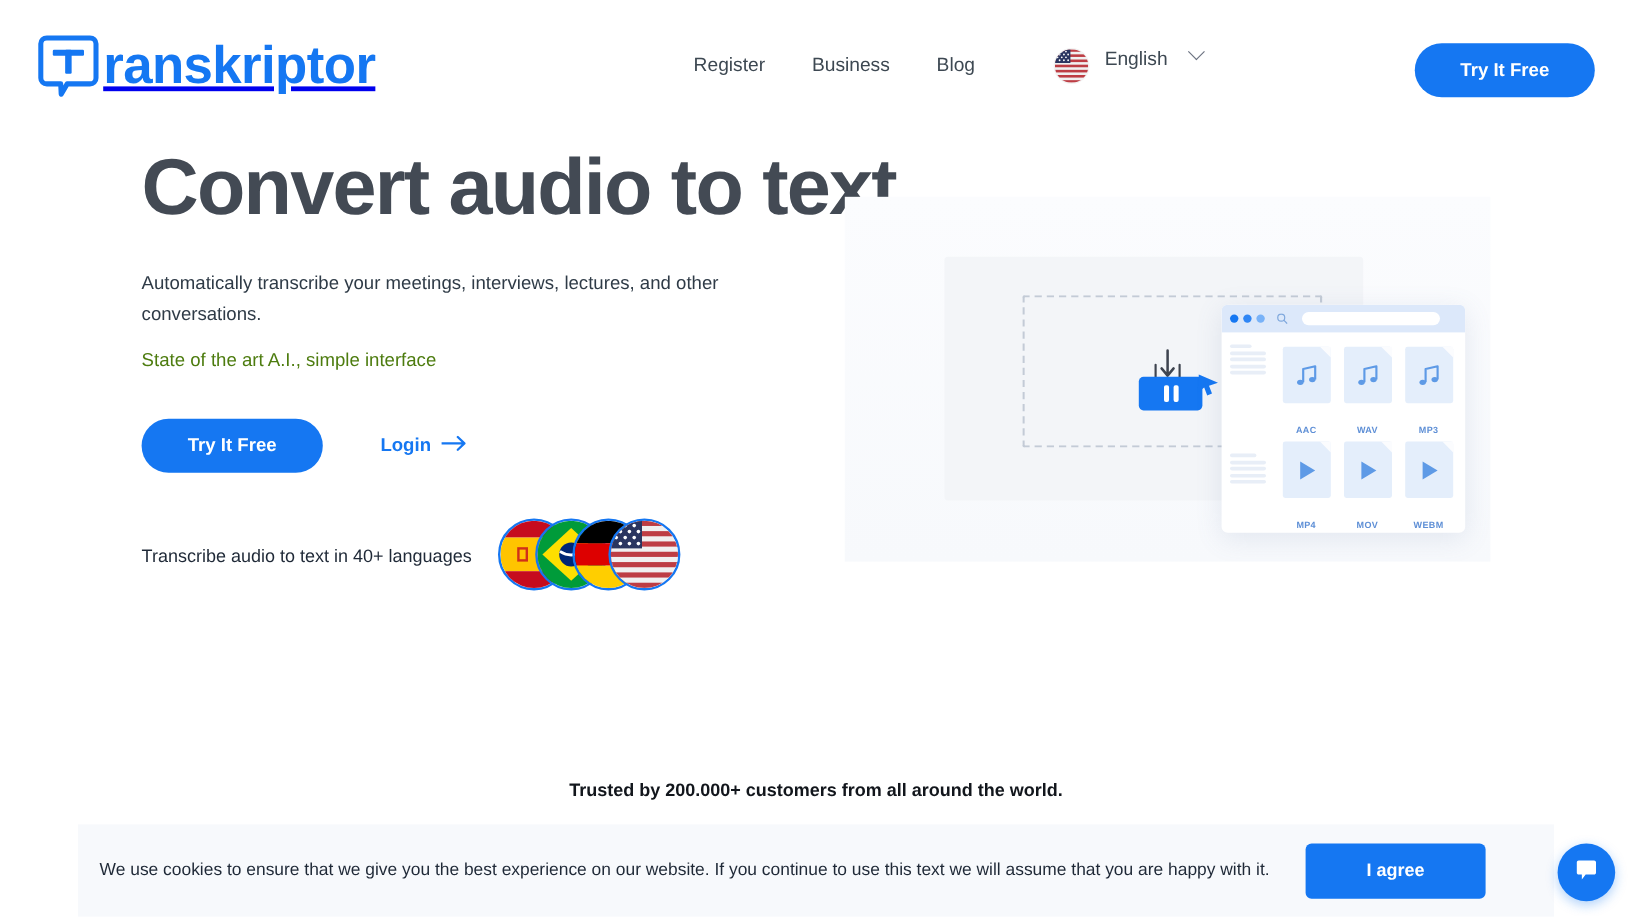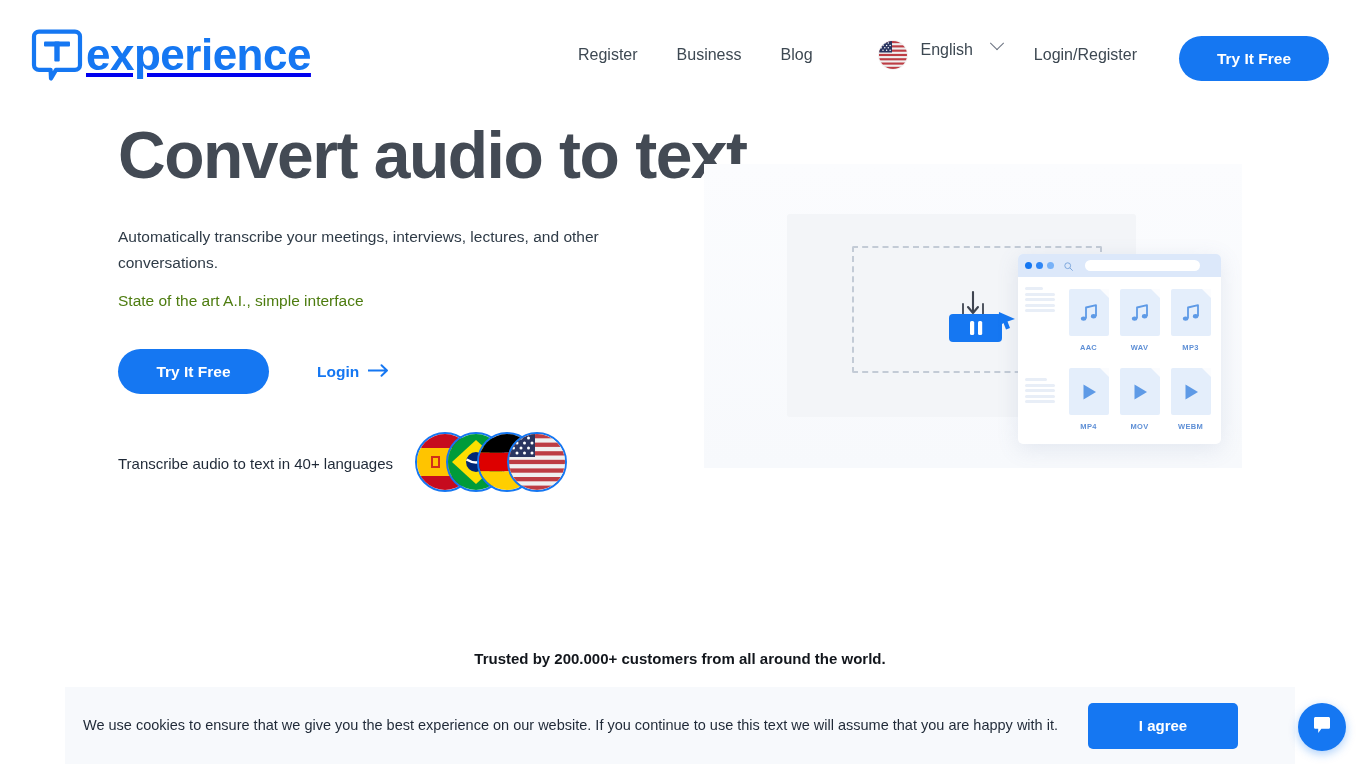--- a/index.html
+++ b/index.html
@@ -179,21 +179,21 @@
     position: relative; border-radius: 2px;
     display: flex; align-items: center; justify-content: center;
   }
   .file-icon:after {
     content: ""; position: absolute; top: 0; right: 0;
     border-width: 0 9px 9px 0; border-style: solid;
     border-color: transparent #fbfcfe transparent transparent;
   }
   .file-label {
     font-size: 7.5px; font-weight: 700; color: #5e8fd6;
-    margin-top: 7px; letter-spacing: 0.3px;
+    margin-top: 18px; letter-spacing: 0.3px;
   }
 
   
   .trusted {
     position: absolute; left: 0; top: 650px; width: 1360px;
     text-align: center;
     font-size: 15px; font-weight: 700; color: #12161c;
   }
 
   
@@ -231,21 +231,21 @@
 <header class="header">
 
   <a class="logo" href="#">
     <span class="logo-mark">
       <svg width="54" height="54" viewBox="0 0 54 54">
         <path d="M4 8.5 C4 5.5 6.2 3.6 9 3.6 L45 3.6 C47.8 3.6 50 5.5 50 8.5 L50 37 C50 40 47.8 41.9 45 41.9 L26 41.9 L21 50.5 L20.6 41.9 L9 41.9 C6.2 41.9 4 40 4 37 Z" fill="none" stroke="#1577f2" stroke-width="4.2" stroke-linejoin="round"></path>
         <rect x="14" y="13.5" width="26" height="5" rx="1" fill="#1577f2"></rect>
         <rect x="24.3" y="13.5" width="5.4" height="20" rx="1" fill="#1577f2"></rect>
       </svg>
     </span>
-    <span class="logo-text">experience</span>
+    <span class="logo-text">ranskriptor</span>
   </a>
 
   <nav class="nav">
     <a class="nav-link" href="#">Register</a>
     <a class="nav-link" href="#">Business</a>
     <a class="nav-link" href="#">Blog</a>
 
     <div class="lang-select">
       <span class="flag-us">
         <svg width="28" height="28" viewBox="0 0 28 28">
@@ -274,21 +274,20 @@
               <circle cx="7.6" cy="9.2" r="0.75"></circle>
               <circle cx="11.1" cy="9.2" r="0.75"></circle>
           </g>
         </svg>
       </span>
       <span class="lang-label">English</span>
       <span class="chev"></span>
     </div>
   </nav>
 
-  <a class="login-register" href="#">Login/Register</a>
   <button class="btn-try-nav">Try It Free</button>
 </header>
 
 <section class="hero-left">
   <h1 class="hero-title">Convert audio to text</h1>
   <p class="hero-sub">Automatically transcribe your meetings, interviews, lectures, and other conversations.</p>
   <p class="hero-sub2">State of the art A.I., simple interface</p>
 
   <div class="cta-row">
     <button class="btn-try-hero">Try It Free</button>

